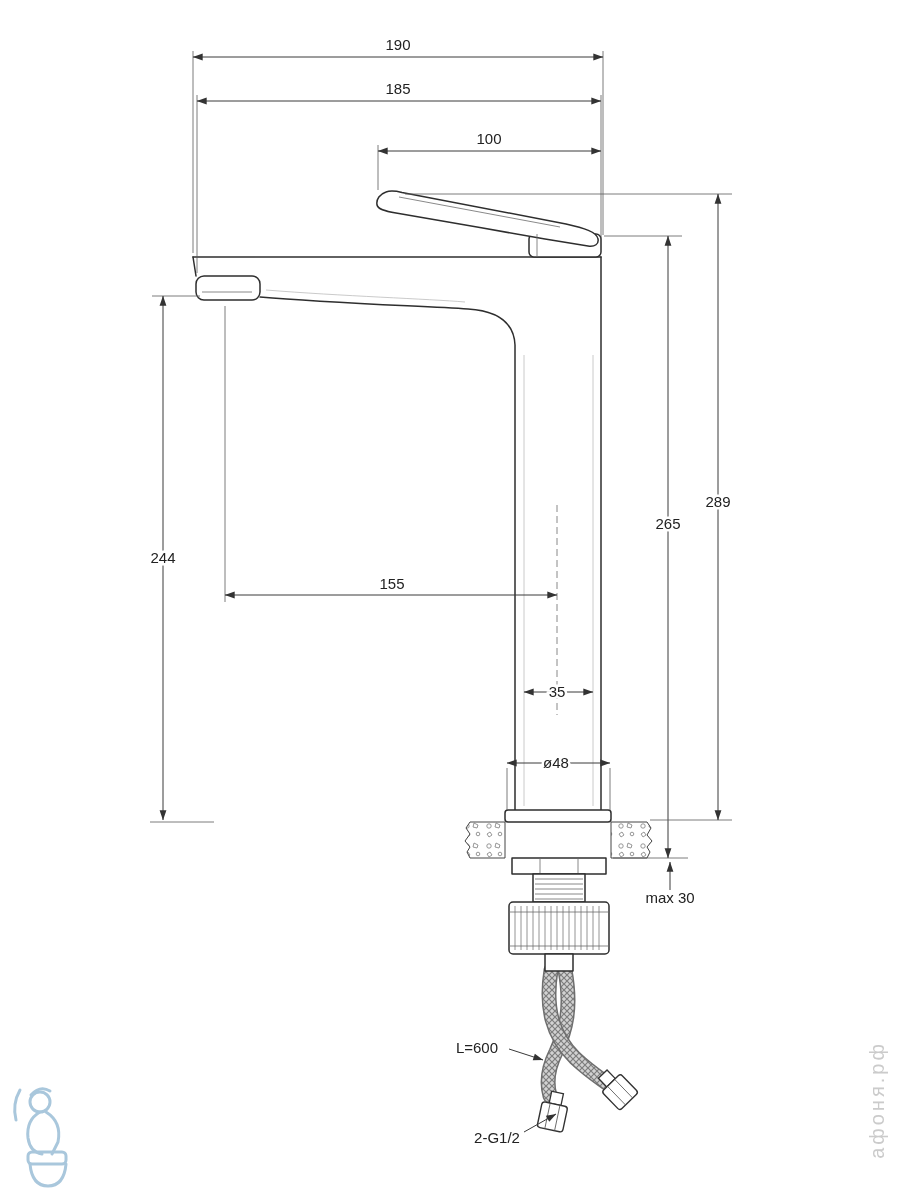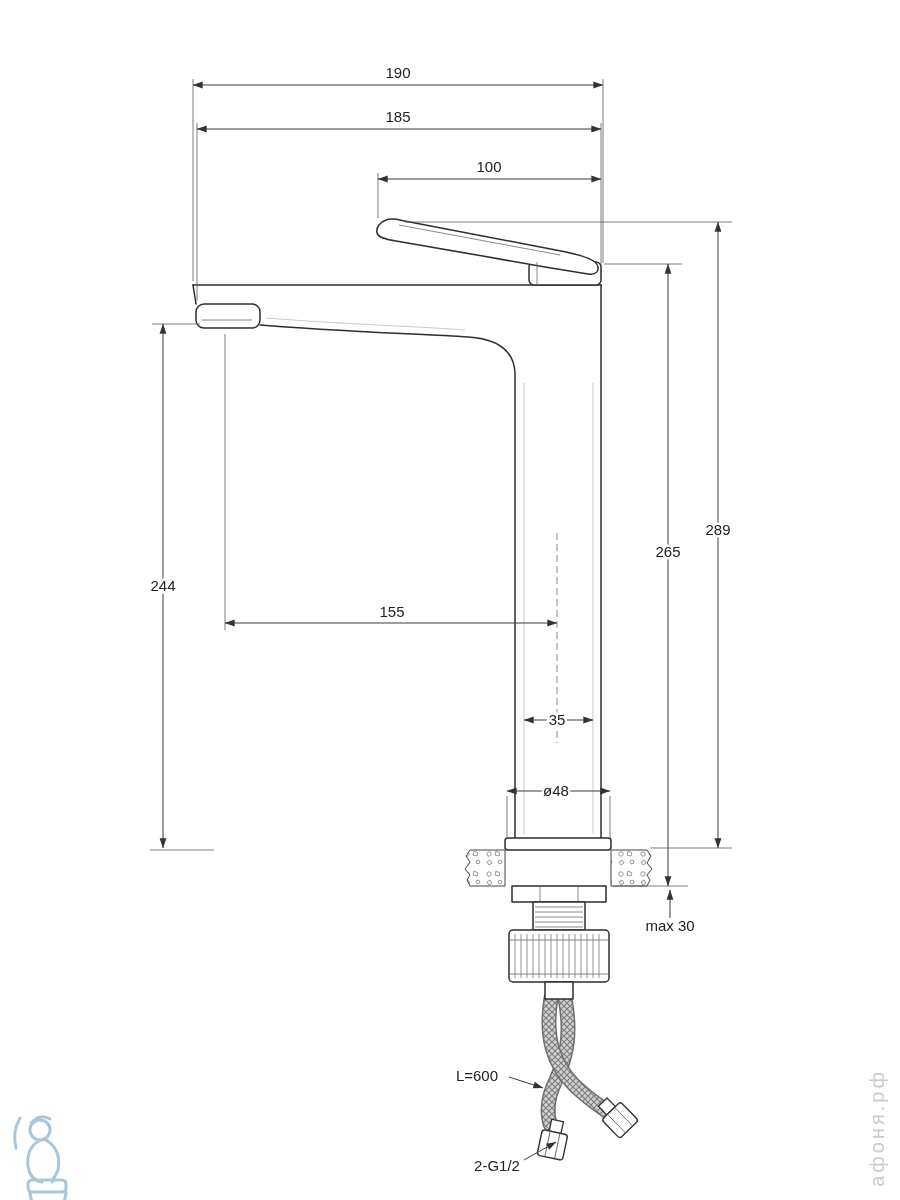--- a/index.html
+++ b/index.html
@@ -1,17 +1,17 @@
 <!DOCTYPE html>
 <html><head>
 <meta charset="utf-8">
 <style>
   html,body{margin:0;padding:0;background:#ffffff;}
   body{width:900px;height:1200px;position:relative;font-family:"Liberation Sans","DejaVu Sans",sans-serif;}
-  #stage{position:absolute;inset:0;margin-top:28px;}
+  #stage{position:absolute;inset:0;}
   svg{display:block;}
   .outline{stroke:#2e2e2e;stroke-width:1.5;fill:none;stroke-linecap:round;stroke-linejoin:round;}
   .outline-f{stroke:#2e2e2e;stroke-width:1.5;fill:#ffffff;stroke-linejoin:round;}
   .thin{stroke:#6b6b6b;stroke-width:0.8;fill:none;}
   .inner{stroke:#bdbdbd;stroke-width:0.8;fill:none;}
   .dim{stroke:#3a3a3a;stroke-width:1;fill:none;}
   .ext{stroke:#5a5a5a;stroke-width:0.8;fill:none;}
   .cl{stroke:#7a7a7a;stroke-width:0.9;fill:none;stroke-dasharray:7 4;}
   .dt{font-size:15px;fill:#222;stroke:#fff;stroke-width:5px;paint-order:stroke;text-anchor:middle;}
   .wm{font-size:20px;fill:#cbcbcb;letter-spacing:3px;text-anchor:middle;}

